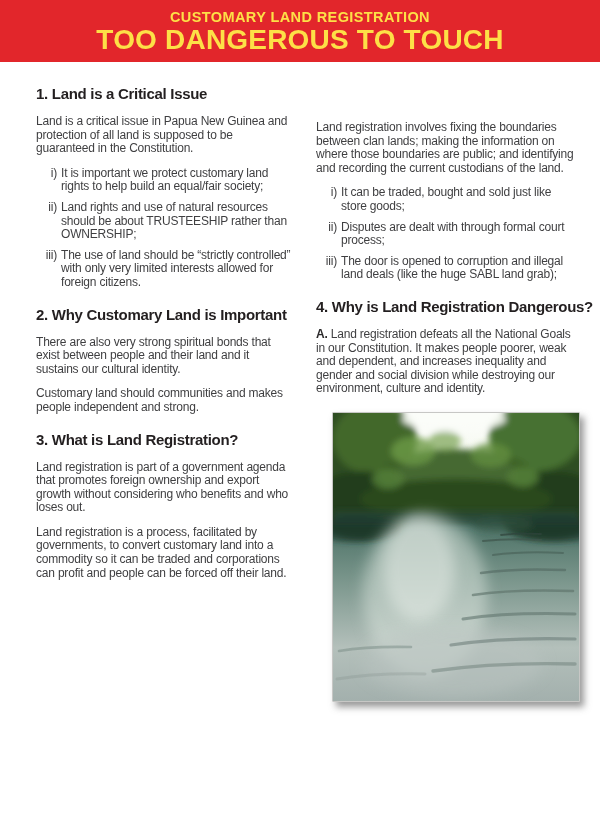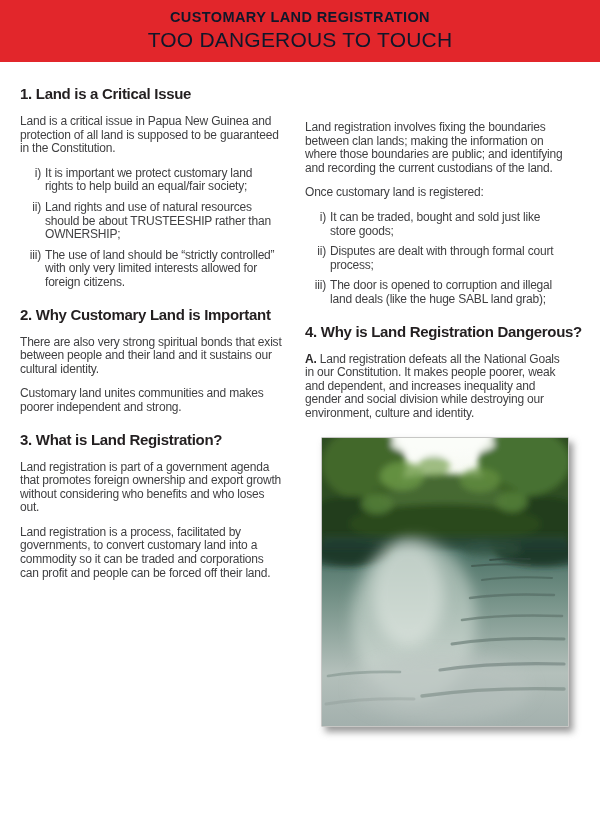--- a/index.html
+++ b/index.html
@@ -2,27 +2,27 @@
 <html><head>
 <meta charset="utf-8">
 <style>
   html,body { margin:0; padding:0; background:#ffffff; }
   .page {
     position:relative; width:600px; height:840px; background:#ffffff;
     font-family:"Liberation Sans","DejaVu Sans",sans-serif; overflow:hidden;
   }
   
   .banner {
-    height:62px; background:#e2262b; color:#0f172a; text-align:center;
+    height:62px; background:#e2262b; color:#fde047; text-align:center;
     display:flex; flex-direction:column; justify-content:center; gap:1px;
   }
   .banner-line1 { font-size:14.5px; font-weight:700; letter-spacing:.4px; line-height:17px; }
-  .banner-line2 { font-size:21px;  font-weight:400; letter-spacing:.2px; line-height:26px; }
+  .banner-line2 { font-size:28px;  font-weight:700; letter-spacing:.2px; line-height:26px; }
   
-  .content { display:flex; gap:23px; padding:23px 22px 0 20px; box-sizing:border-box; }
+  .content { display:flex; gap:23px; padding:23px 22px 0 36px; box-sizing:border-box; }
   .col { width:262px; font-size:12px; line-height:13.6px; letter-spacing:-.2px; color:#3f3f41; }
   .col-right { padding-top:27px; }
   .sec-heading {
     font-size:15px; font-weight:700; color:#231f20; line-height:18px;
     letter-spacing:-.3px; white-space:nowrap; margin:16px 0 12px;
   }
   .sec-heading.first { margin-top:0; }
   .para { margin:9px 0 11px; }
   .list { margin:2px 0 4px; }
   .list-item { display:flex; margin:0 0 7px; }
@@ -64,31 +64,30 @@
           <span class="item-text">Land rights and use of natural resources should be about TRUSTEESHIP rather than OWNERSHIP;</span>
         </div>
         <div class="list-item">
           <span class="marker">iii)</span>
           <span class="item-text">The use of land should be “strictly controlled” with only very limited interests allowed for foreign citizens.</span>
         </div>
       </div>
 
       <div class="sec-heading">2. Why Customary Land is Important</div>
       <p class="para">There are also very strong spiritual bonds that exist between people and their land and it sustains our cultural identity.</p>
-      <p class="para">Customary land unites communities and makes poorer independent and strong.</p>
+      <p class="para">Customary land should communities and makes people independent and strong.</p>
 
       <div class="sec-heading">3. What is Land Registration?</div>
       <p class="para">Land registration is part of a government agenda that promotes foreign ownership and export growth without considering who benefits and who loses out.</p>
       <p class="para">Land registration is a process, facilitated by governments, to convert customary land into a commodity so it can be traded and corporations can profit and people can be forced off their land.</p>
     </div>
 
     <div class="col col-right">
 
       <p class="para">Land registration involves fixing the boundaries between clan lands; making the information on where those boundaries are public; and identifying and recording the current custodians of the land.</p>
-      <p class="para">Once customary land is registered:</p>
 
       <div class="list">
         <div class="list-item">
           <span class="marker">i)</span>
           <span class="item-text">It can be traded, bought and sold just like store goods;</span>
         </div>
         <div class="list-item">
           <span class="marker">ii)</span>
           <span class="item-text">Disputes are dealt with through formal court process;</span>
         </div>

